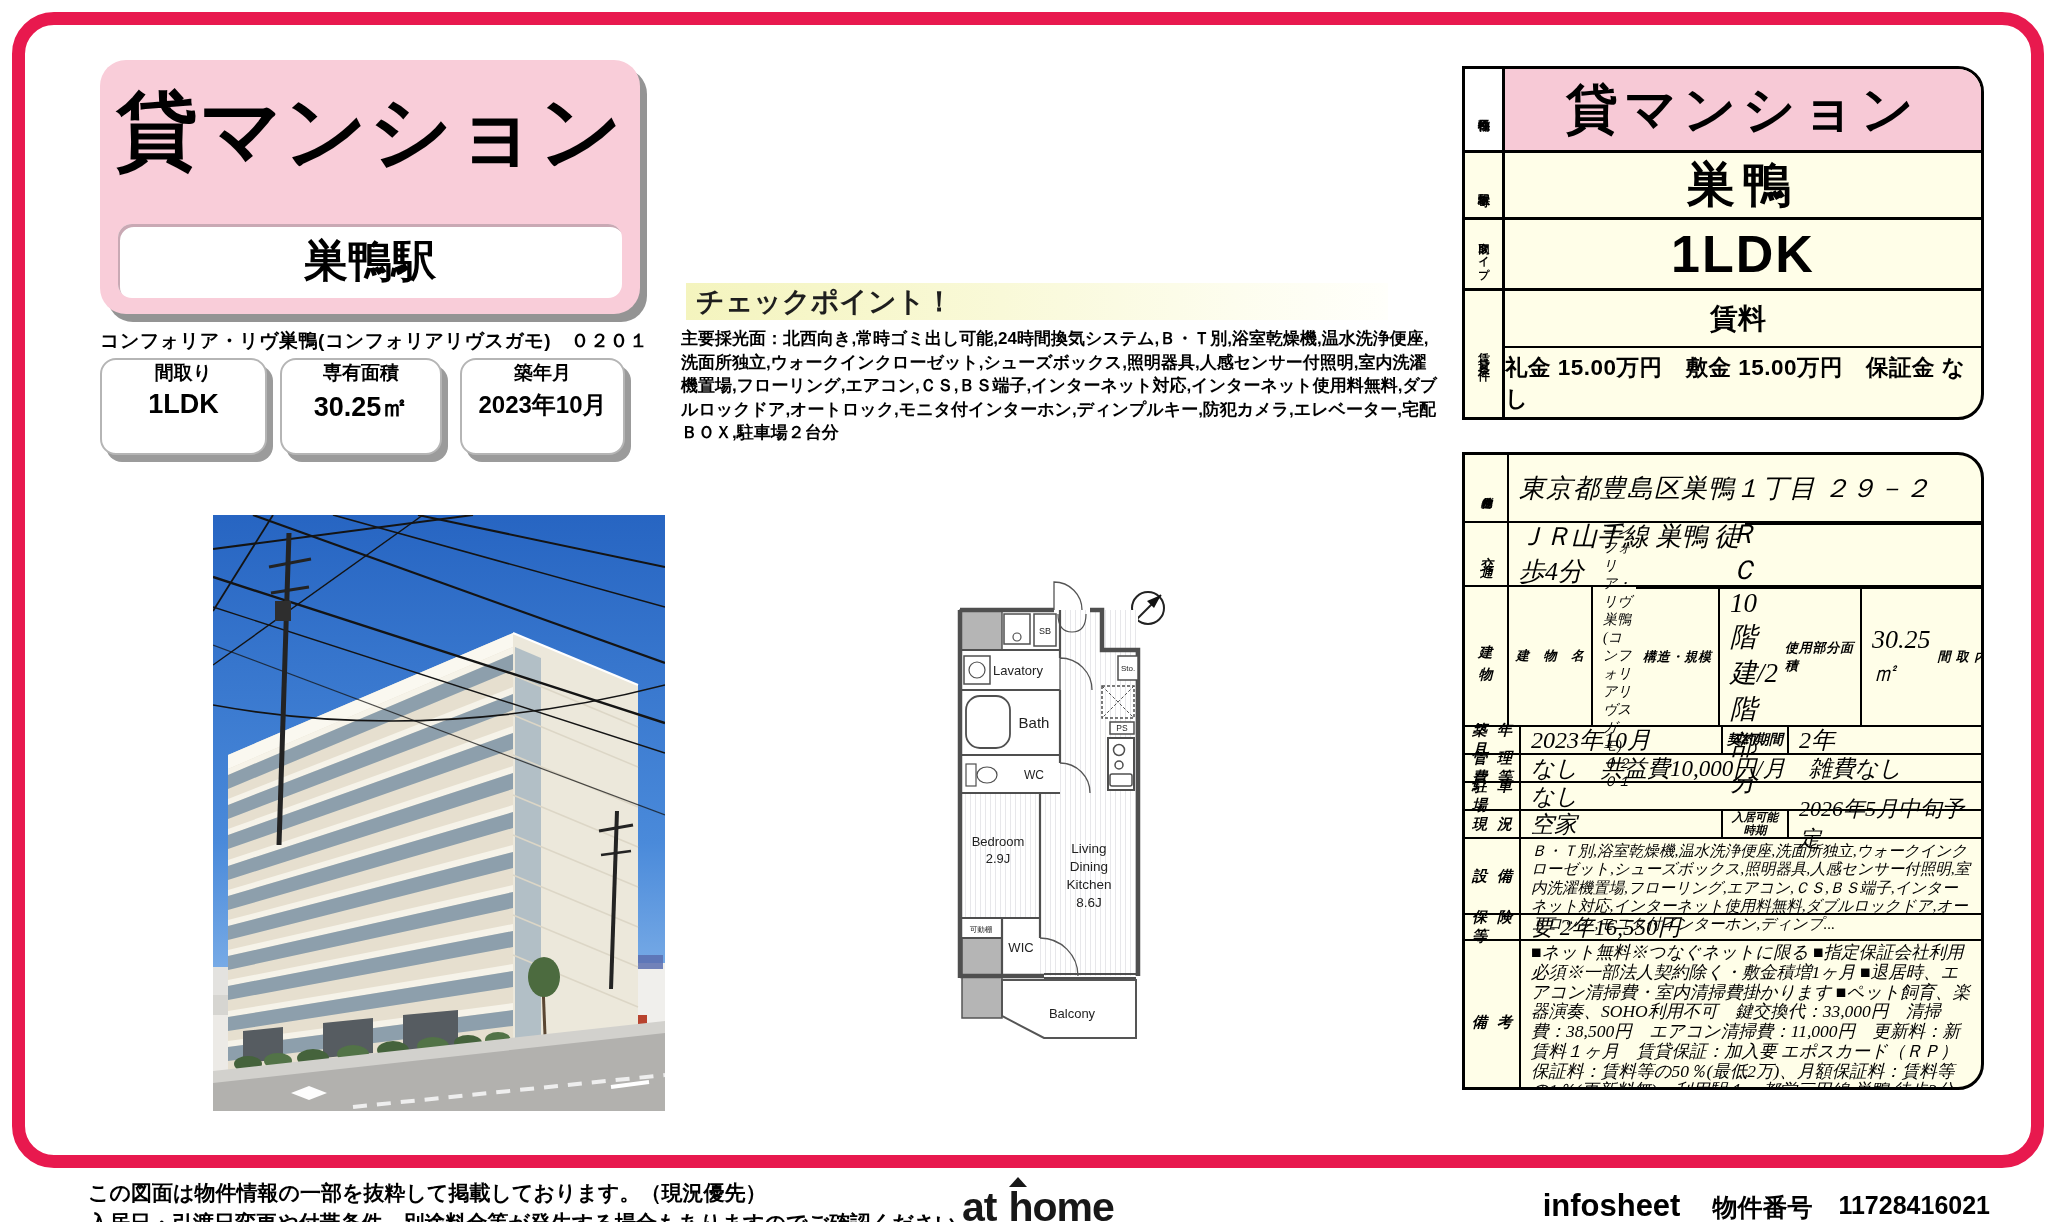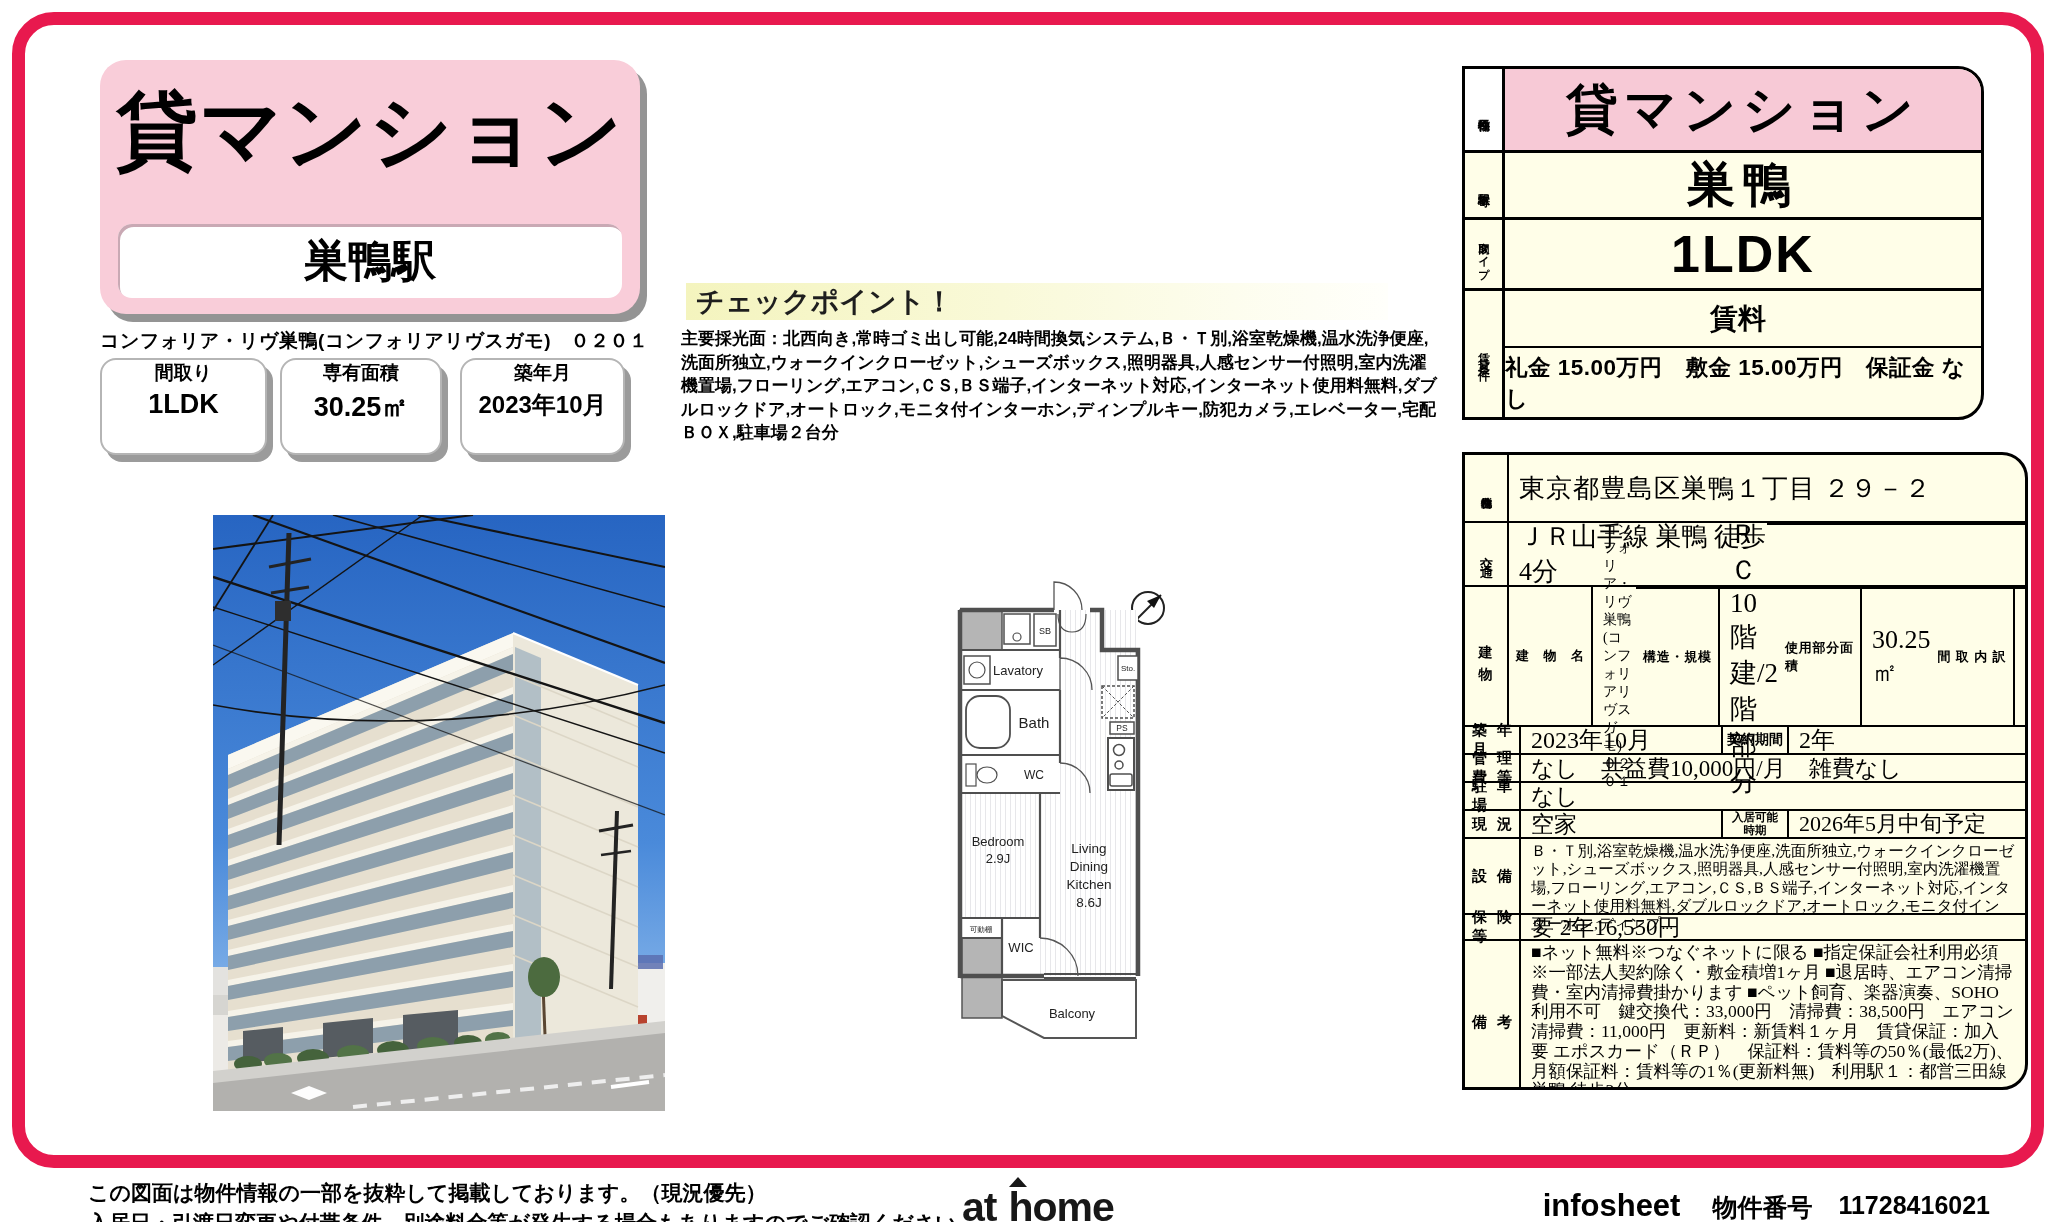--- a/index.html
+++ b/index.html
@@ -43,23 +43,23 @@
   .vtxt{writing-mode:vertical-rl;text-orientation:upright;font-weight:bold;}
   .bb3{border-bottom:3px solid #000;} .bb2{border-bottom:2px solid #000;}
   .t1 .cell{display:flex;align-items:center;justify-content:center;}
   .c-type{background:#f7c9d6;font-size:52px;font-weight:bold;letter-spacing:6px;}
   .c-station{font-size:48px;font-weight:bold;letter-spacing:8px;}
   .c-layout{font-size:52px;font-weight:bold;letter-spacing:2px;}
   .c-rent .rl{font-size:28px;font-weight:bold;margin-right:10px;}
   .c-rent .rv{font-size:52px;font-weight:bold;}
   .c-fees{font-size:22.5px;font-weight:bold;letter-spacing:.5px;}
 
-  .t2{position:absolute;left:1462px;top:452px;width:566px;height:638px;border:3px solid #000;
+  .t2{position:absolute;left:1462px;top:452px;width:522px;height:638px;border:3px solid #000;
       border-radius:0 26px 26px 0;background:#fffee8;display:flex;flex-direction:column;overflow:hidden;
-      font-family:"Liberation Serif",serif;}
+      font-family:"Liberation Serif",serif;font-style:italic;}
   .t2 .row{display:flex;border-top:2.5px solid #000;flex:none;}
   .t2 .row.first{border-top:none;}
   .vcell{width:44px;flex:none;border-right:2.5px solid #000;display:flex;align-items:center;justify-content:center;
          font-family:"Liberation Sans",sans-serif;}
   .hl{width:56px;flex:none;border-right:2.5px solid #000;display:flex;align-items:center;padding:0 7px;
       font-family:"Liberation Sans",sans-serif;font-weight:bold;font-size:15px;}
   .hl span{display:block;width:100%;text-align:justify;text-align-last:justify;}
   .sub{width:84px;flex:none;border-right:2px solid #000;display:flex;align-items:center;padding:0 7px;
        font-family:"Liberation Sans",sans-serif;font-weight:bold;font-size:13px;}
   .sub span{display:block;width:100%;text-align:justify;text-align-last:justify;}

